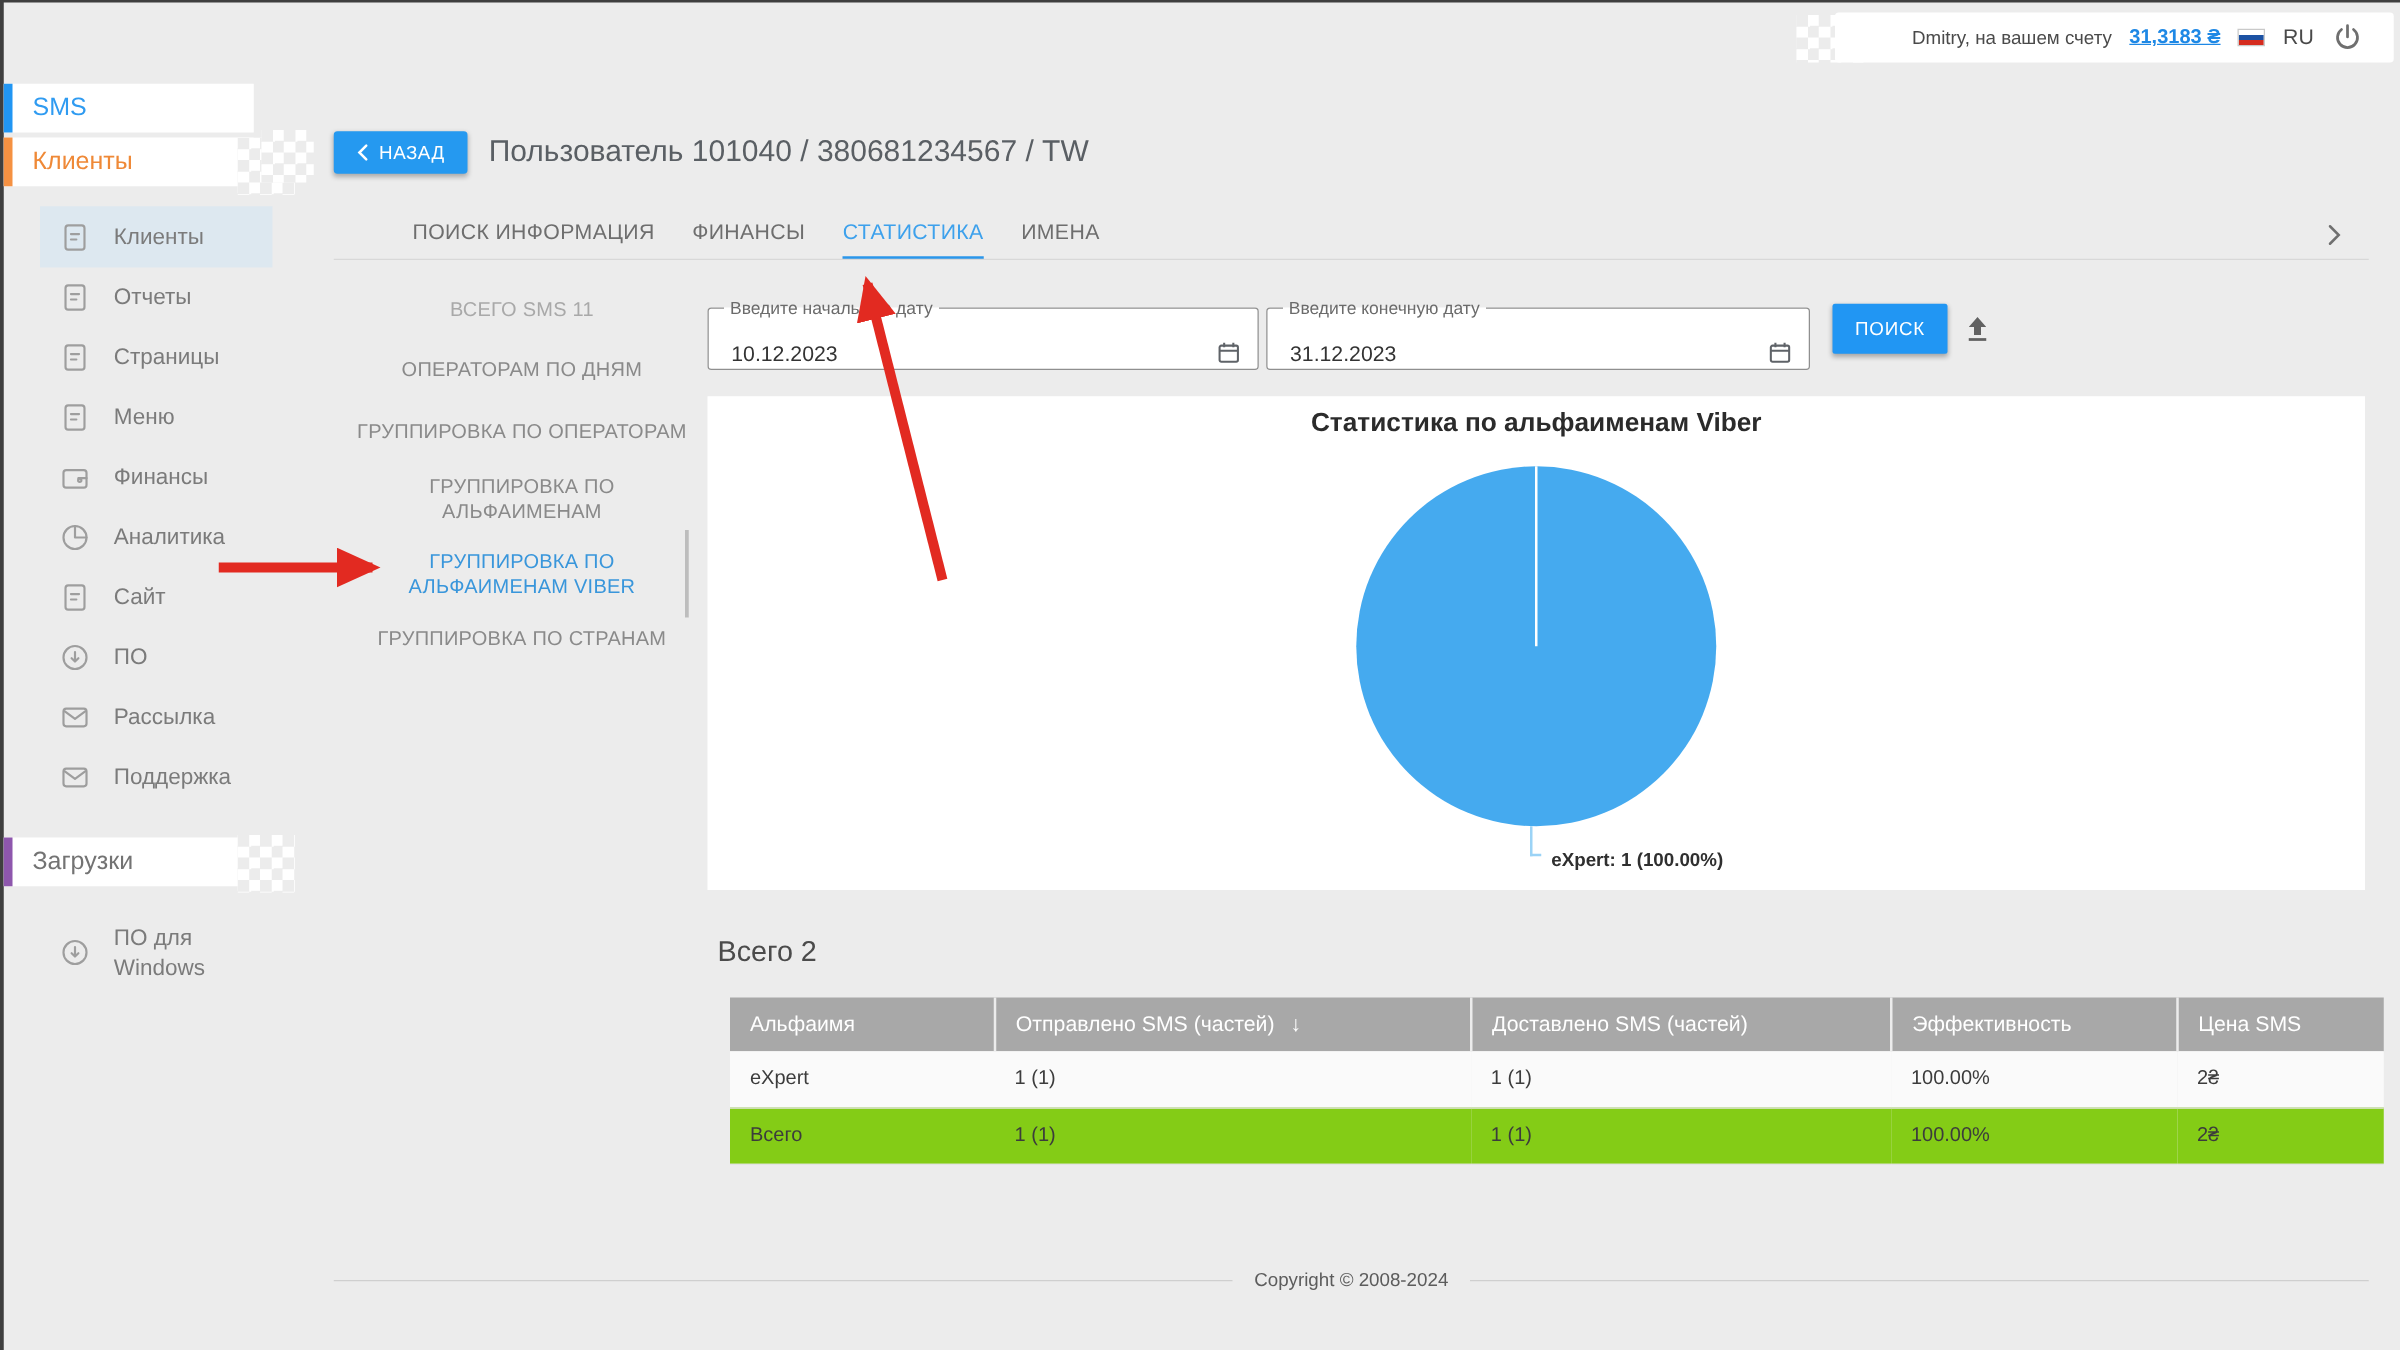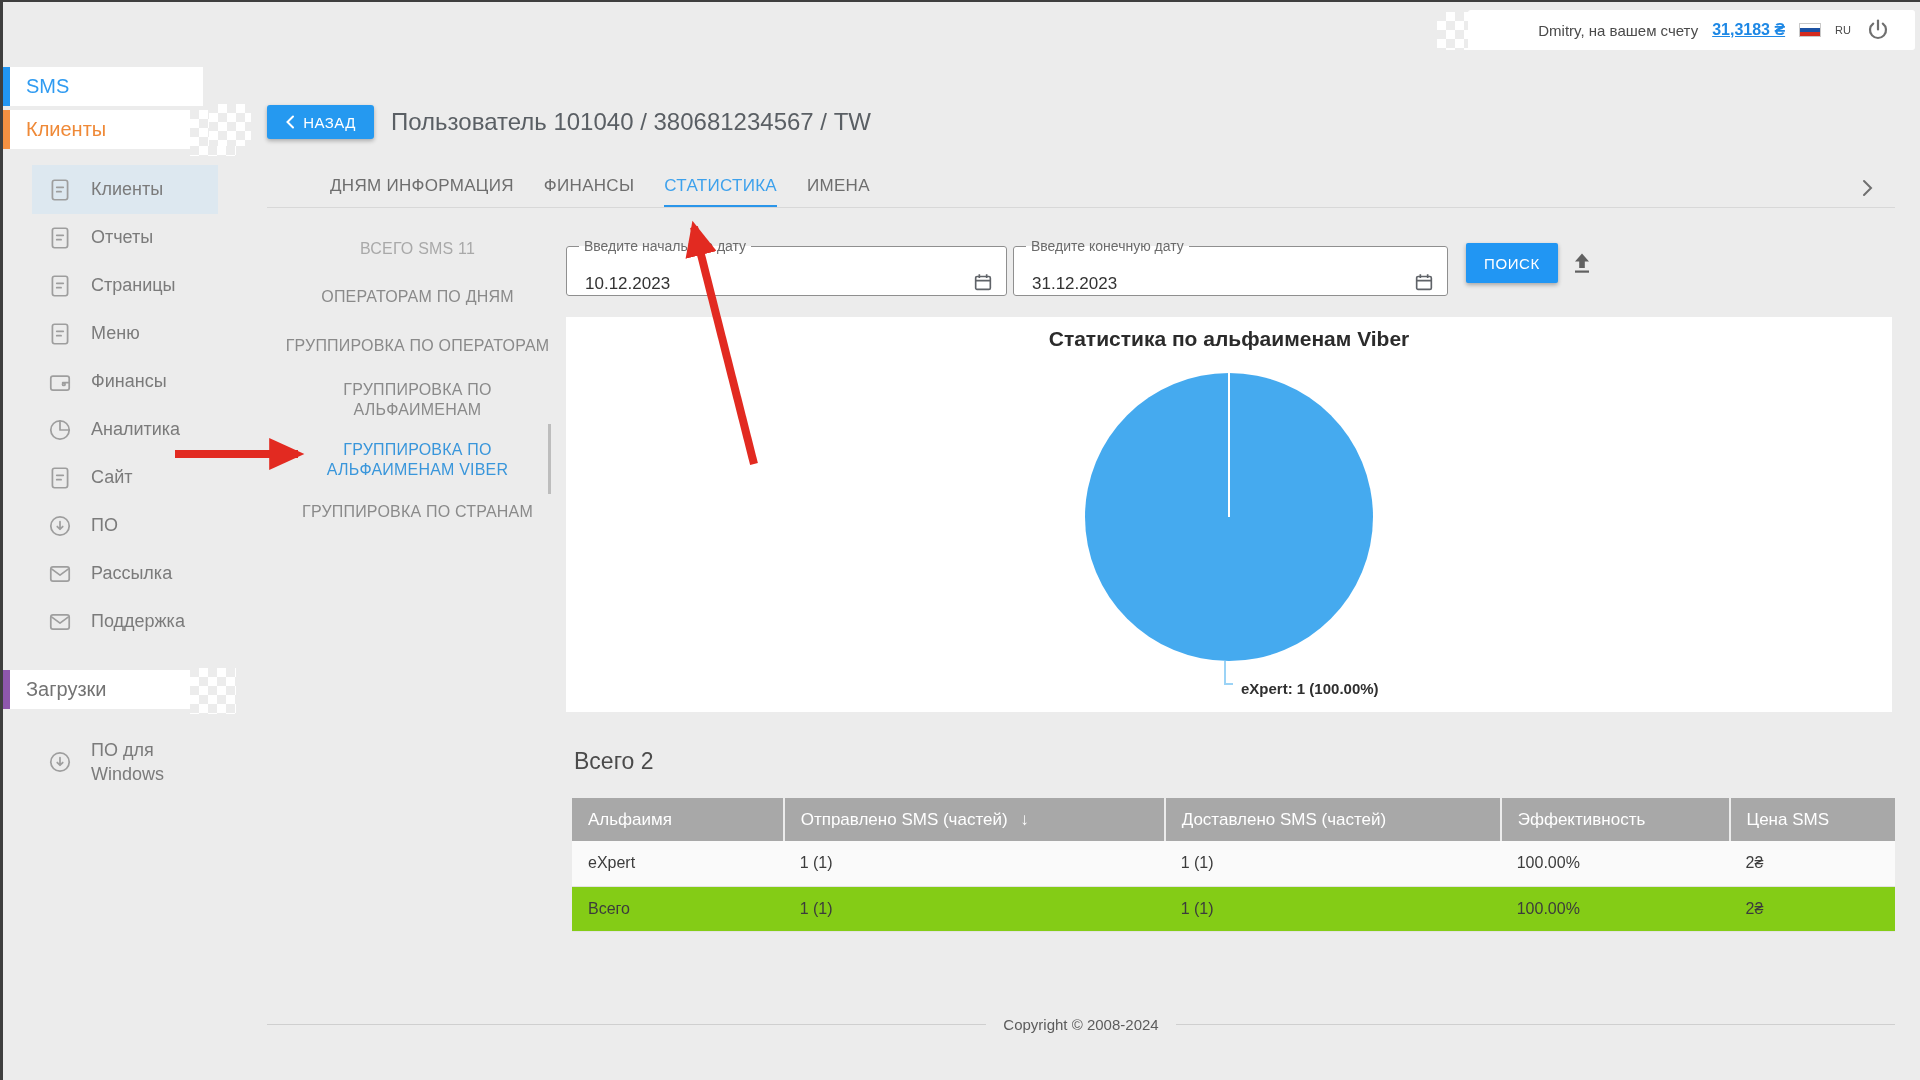--- a/index.html
+++ b/index.html
@@ -17,21 +17,21 @@
 
   
   .topbar { left:1465px; top:8px; width:447px; height:40px; background:#fff;
             border-radius:3px; display:flex; align-items:center; justify-content:flex-end;
             gap:14px; padding-right:24px; z-index:6; }
   .topbar .greet { font-size:15px; color:#4a4a4a; }
   .topbar .balance { font-size:16px; font-weight:bold; color:#1e88e5;
                      text-decoration:underline; cursor:pointer; }
   .flag { width:22px; height:14px; border:1px solid #c9c9c9;
           background:linear-gradient(#ffffff 33%, #1c52a3 33% 66%, #d52b1e 66%); }
-  .lang { font-size:11px; color:#4a4a4a; }
+  .lang { font-size:17px; color:#4a4a4a; }
   .power { width:26px; height:26px; cursor:pointer; }
 
   
   .band { position:absolute; left:0; width:200px; height:39px; background:#fff;
           display:flex; align-items:center; }
   .band .bar { width:7px; height:100%; margin-right:16px; }
   .band .band-label { font-size:20px; }
   .band-sms  { top:65px; }  .band-sms .bar { background:#2196f3; } .band-sms .band-label{ color:#2f9bf1; }
   .band-cli  { top:108px; } .band-cli .bar { background:#f59142; } .band-cli .band-label{ color:#ef8937; }
   .band-load { top:668px; } .band-load .bar{ background:#8e57ad; } .band-load .band-label{ color:#737373; }
@@ -88,21 +88,21 @@
                  font-size:21px; font-weight:bold; color:#2b2b2b; }
   .pie { position:absolute; left:519px; top:56px; width:288px; height:288px;
          border-radius:50%; background:#45aaef; cursor:pointer; }
   .pie-split { position:absolute; left:662px; top:56px; width:2px; height:144px; background:#fff; }
   .conn-v { position:absolute; left:658px; top:344px; width:2px; height:24px; background:#9bd3f6; }
   .conn-h { position:absolute; left:658px; top:366px; width:9px; height:2px; background:#9bd3f6; }
   .pie-label { position:absolute; left:675px; top:363px; font-size:15px; font-weight:bold; color:#2f2f2f; }
 
   
   .tbl-summary { left:571px; top:746px; font-size:23px; color:#4b4b4b; }
-  table.data { position:absolute; left:569px; top:796px; width:1323px;
+  table.data { position:absolute; left:581px; top:796px; width:1323px;
                border-collapse:collapse; table-layout:fixed; }
   table.data th { background:#a8a8a8; color:#fff; font-weight:normal; font-size:17px;
                   text-align:left; height:43px; padding-left:16px;
                   border-right:2px solid #ececec; }
   table.data th:last-child { border-right:none; }
   table.data th.sortable { cursor:pointer; }
   table.data td { height:45px; font-size:16px; color:#3c3c3c; padding-left:16px;
                   border-bottom:1px solid #e3e3e3; background:#84cc16; }
   table.data tr.odd td { background:#fafafa; }
   .sort-arrow { margin-left:8px; }
@@ -234,21 +234,21 @@
   <div class="checker" style="left:206px; top:102px; width:42px; height:42px;"></div>
   <button class="abs back-btn">
     <svg width="10" height="14" viewBox="0 0 10 14">
         <path d="M8 1.5L2.5 7 8 12.5" stroke="#fff" stroke-width="2" fill="none" stroke-linecap="round"></path>
       </svg>
     <span>НАЗАД</span>
   </button>
   <div class="abs page-title">Пользователь 101040 / 380681234567 / TW</div>
 
   <div class="abs tabs">
-    <div class="tab">ДНЯМ ИНФОРМАЦИЯ</div>
+    <div class="tab">ПОИСК ИНФОРМАЦИЯ</div>
     <div class="tab">ФИНАНСЫ</div>
     <div class="tab active">СТАТИСТИКА</div>
     <div class="tab">ИМЕНА</div>
   </div>
   <svg class="abs tabs-chevron" viewBox="0 0 20 20">
     <path d="M7 3l7 7-7 7" stroke="#6f6f6f" stroke-width="2" fill="none" stroke-linecap="round"></path>
   </svg>
   <div class="abs hdr-divider"></div>
 
   <div class="sm sm0 muted">ВСЕГО SMS 11</div>

